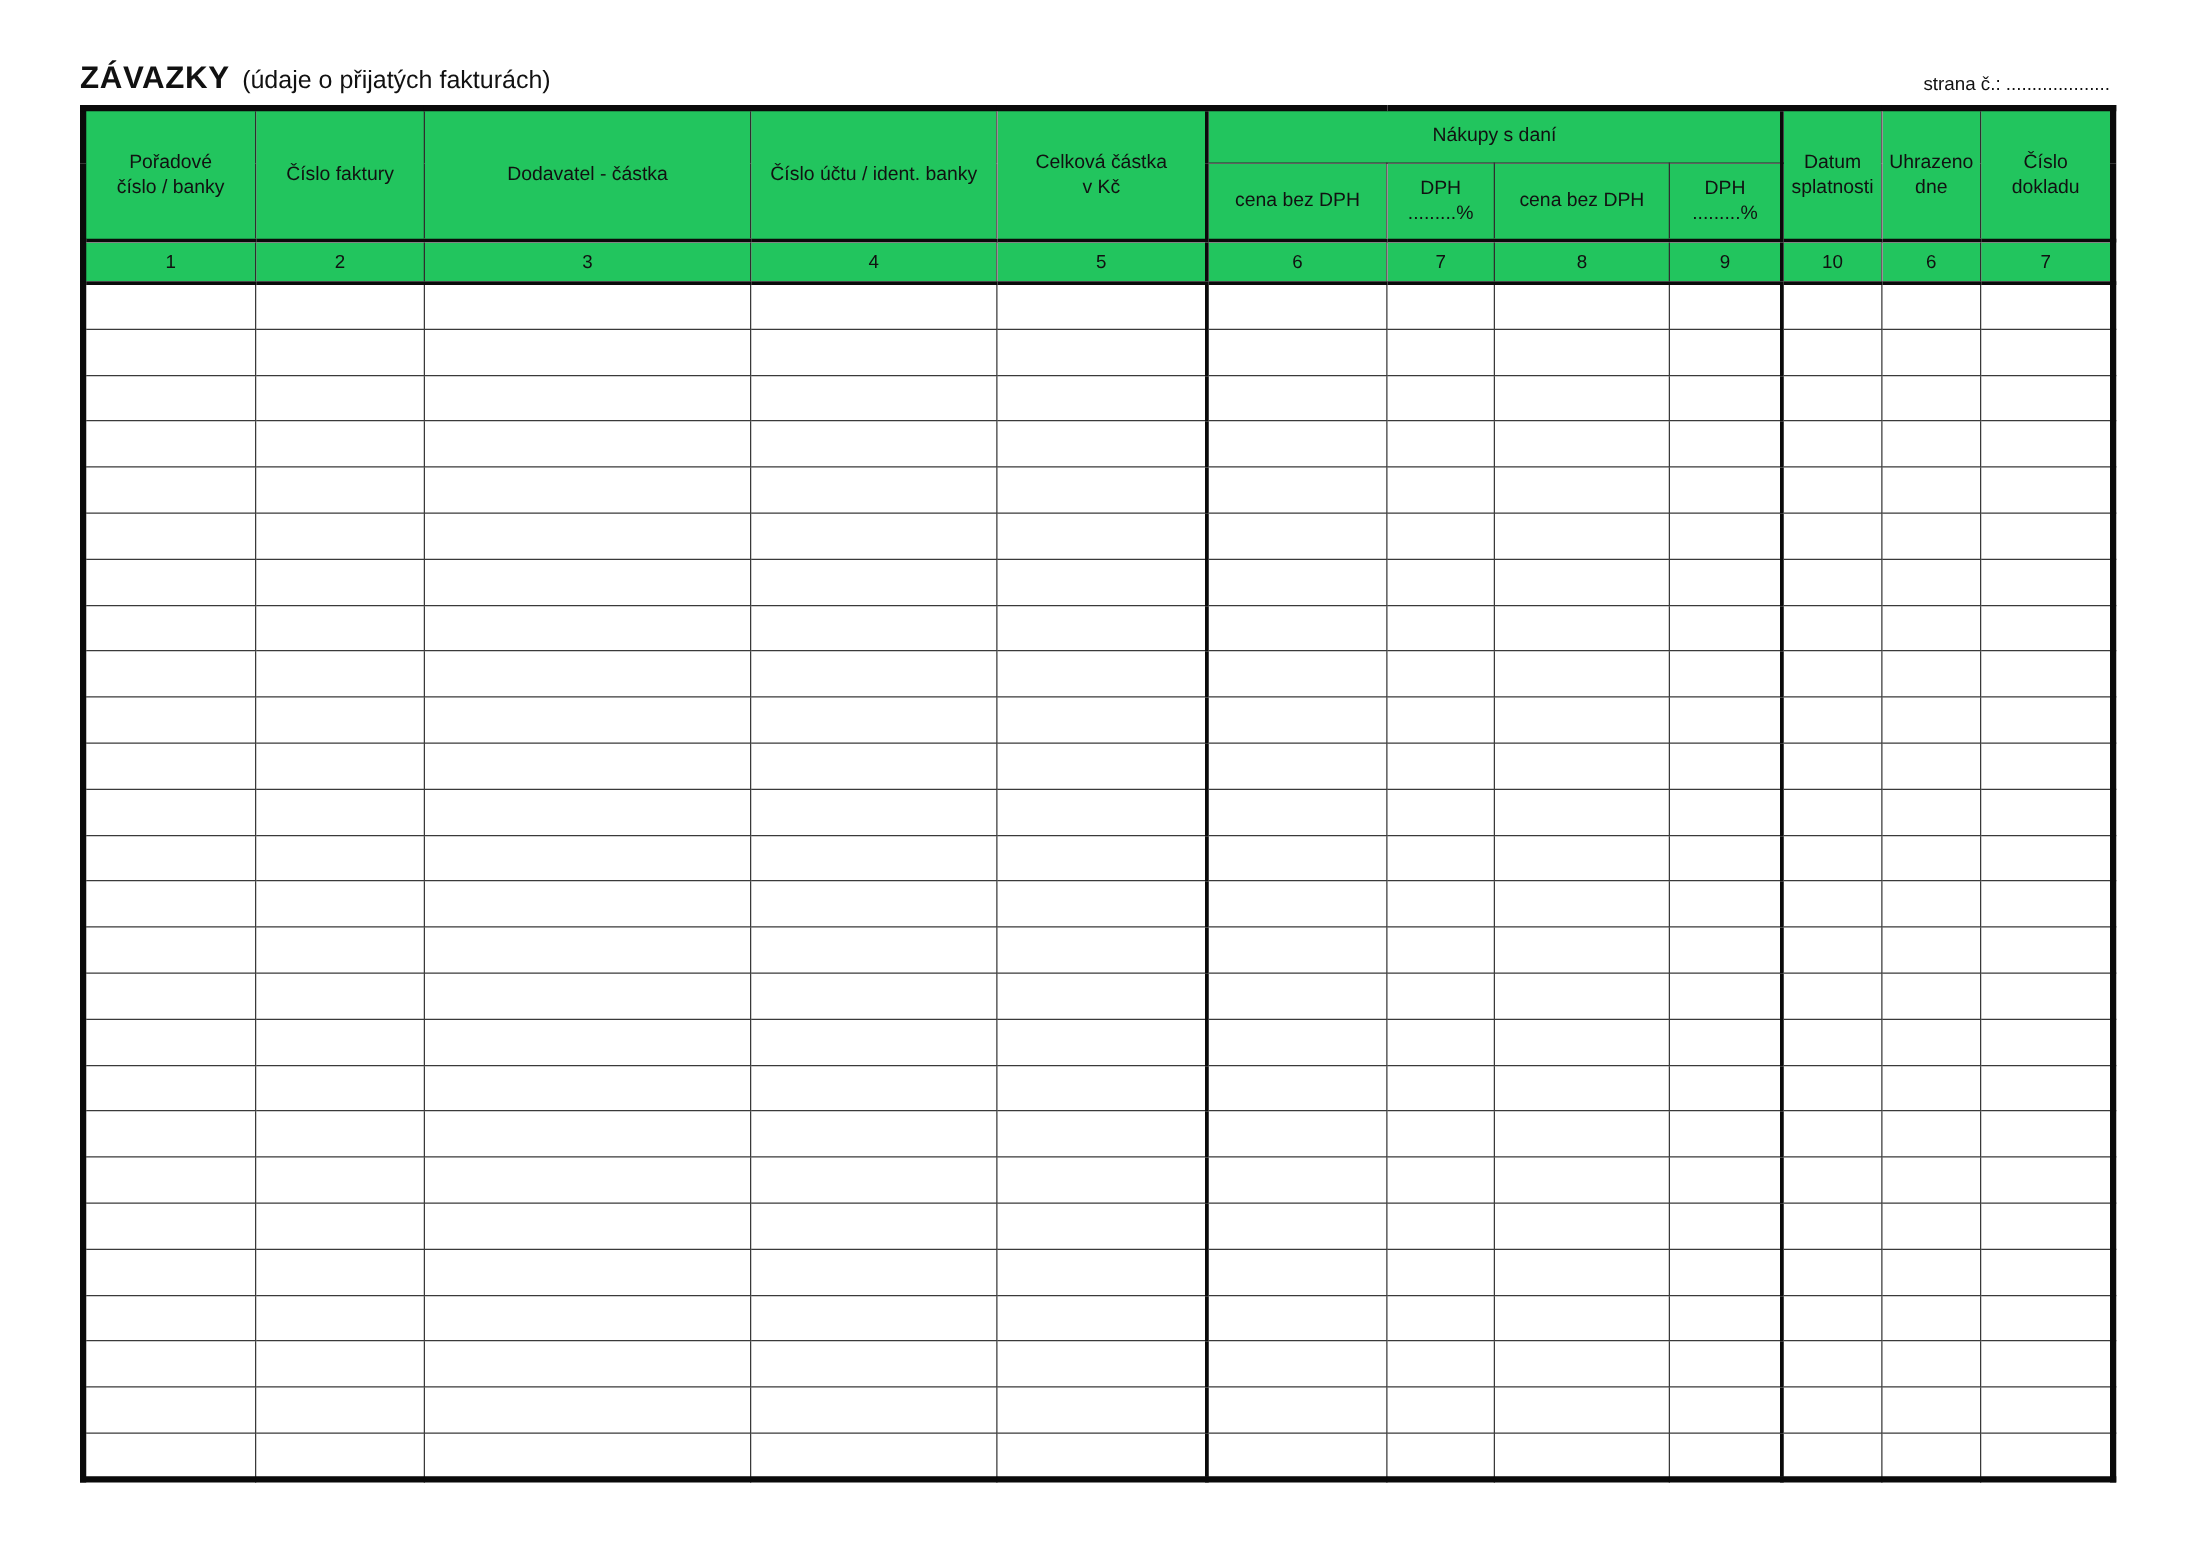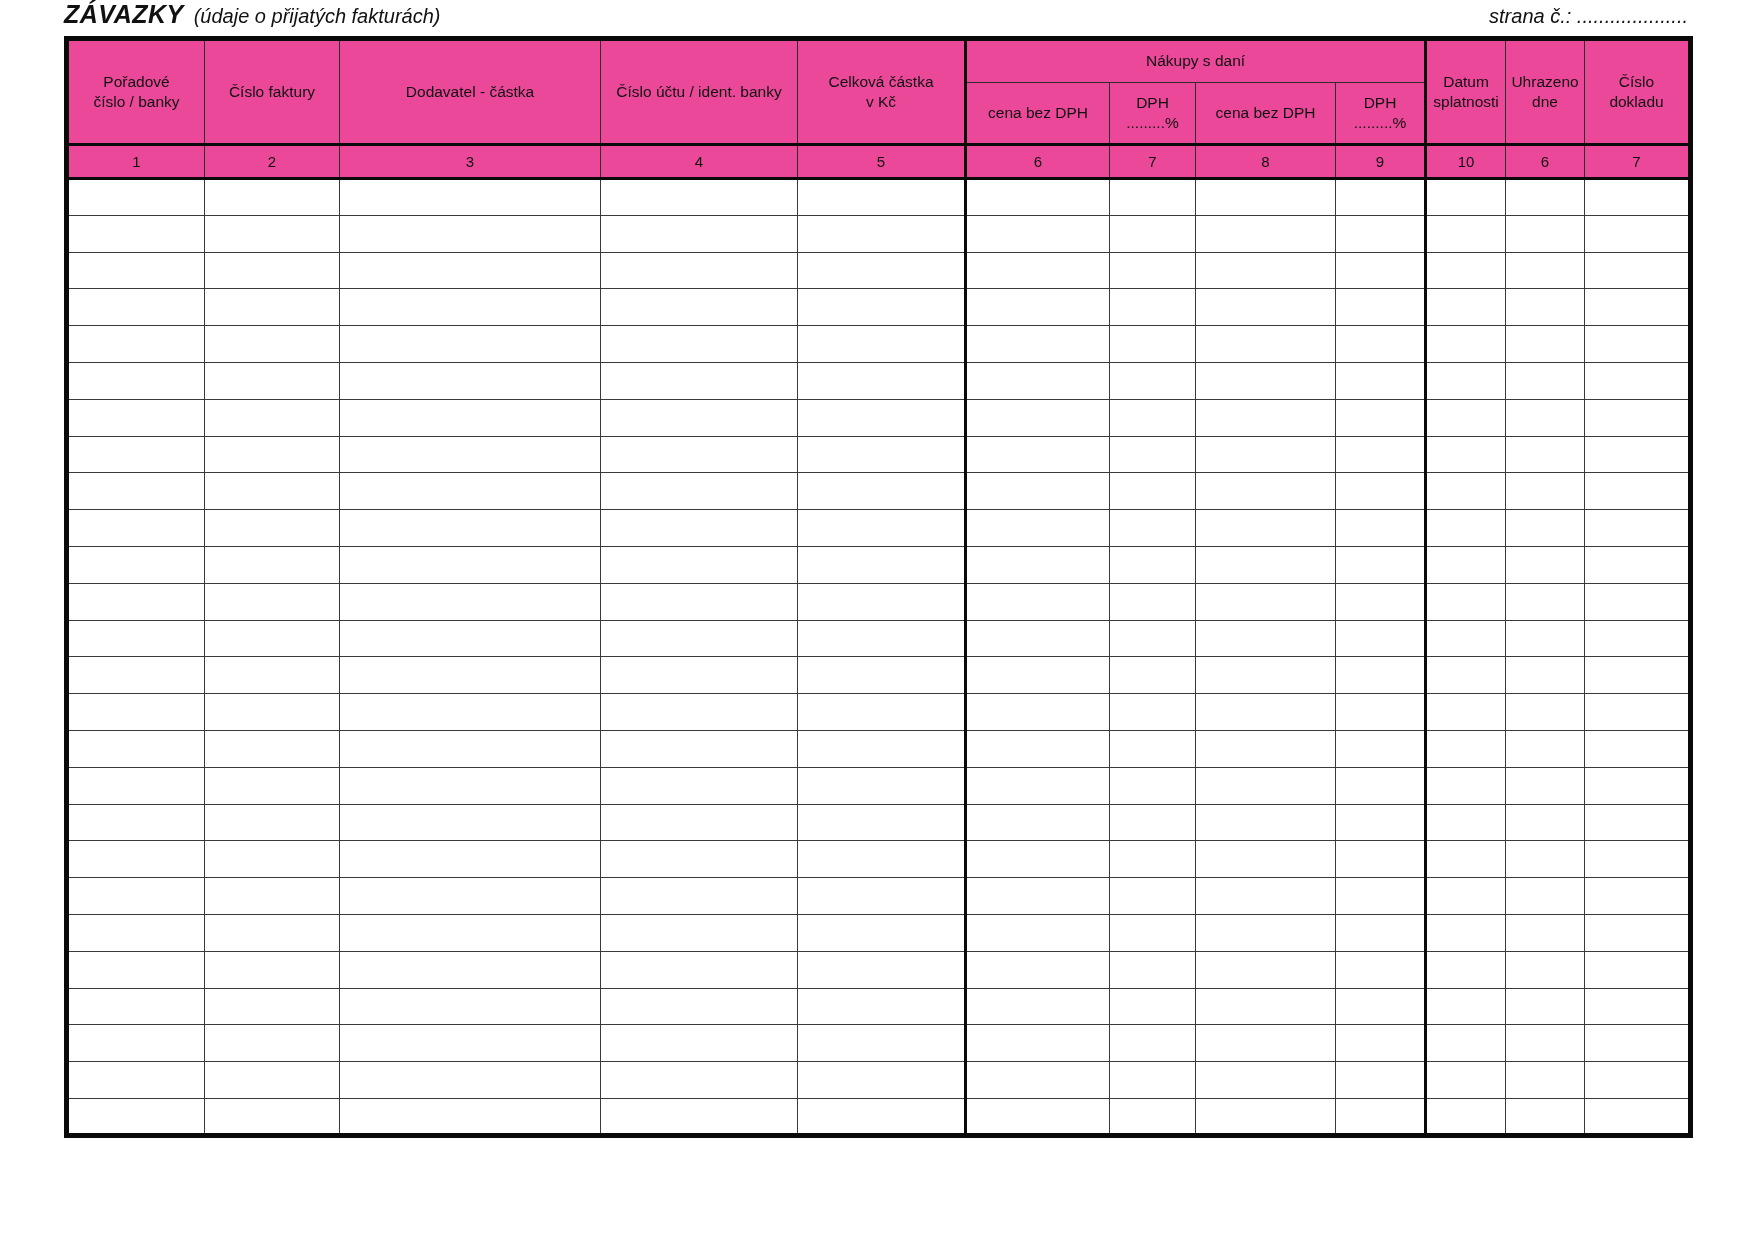--- a/index.html
+++ b/index.html
@@ -10,26 +10,26 @@
     color: #111;
     overflow: hidden;
   }
   .sheet { width: 1754px; height: 1240px; position: relative; }
 
   .titlebar {
     display: flex;
     justify-content: space-between;
     align-items: flex-end;
     margin: 0 66px 7px 64px;
-    font-style: italic;
+    padding-top: 48px;
   }
   .title-left { display: flex; align-items: baseline; gap: 10px; }
   .title { font-size: 25px; font-weight: bold; letter-spacing: 0.5px; }
   .subtitle { font-size: 20px; }
-  .page-num { font-size: 20px; padding-bottom: 1px; }
+  .page-num { font-size: 15px; padding-bottom: 1px; }
 
   table.form-table {
     border-collapse: collapse;
     table-layout: fixed;
     margin-left: 64px;
     width: 1624px;
     border: 5px solid #0a0a0a;
   }
   th, td {
     border: 1.5px solid #2e2e2e;
@@ -38,21 +38,21 @@
     font-weight: normal;
     font-size: 15.5px;
     line-height: 1.3;
     white-space: pre-line;
     overflow: hidden;
     padding: 0 2px;
   }
   thead tr.hrow1 { height: 44px; }
   thead tr.hrow2 { height: 62px; }
   thead tr.numrow { height: 34px; }
-  thead th { background: #ec4899; }
+  thead th { background: #22c55e; }
   .thickL { border-left: 3px solid #0a0a0a !important; }
   tr.numrow th { border-top: 3px solid #0a0a0a; border-bottom: 3.5px solid #0a0a0a; font-size: 15px; }
   tbody td { height: 36.8px; border-color: #3a3a3a; }
   tbody td.thickL { border-left: 3px solid #0a0a0a; }
   .group-cell { font-size: 15.5px; }
 </style>
 </head>
 <body>
 
 <div class="sheet">

